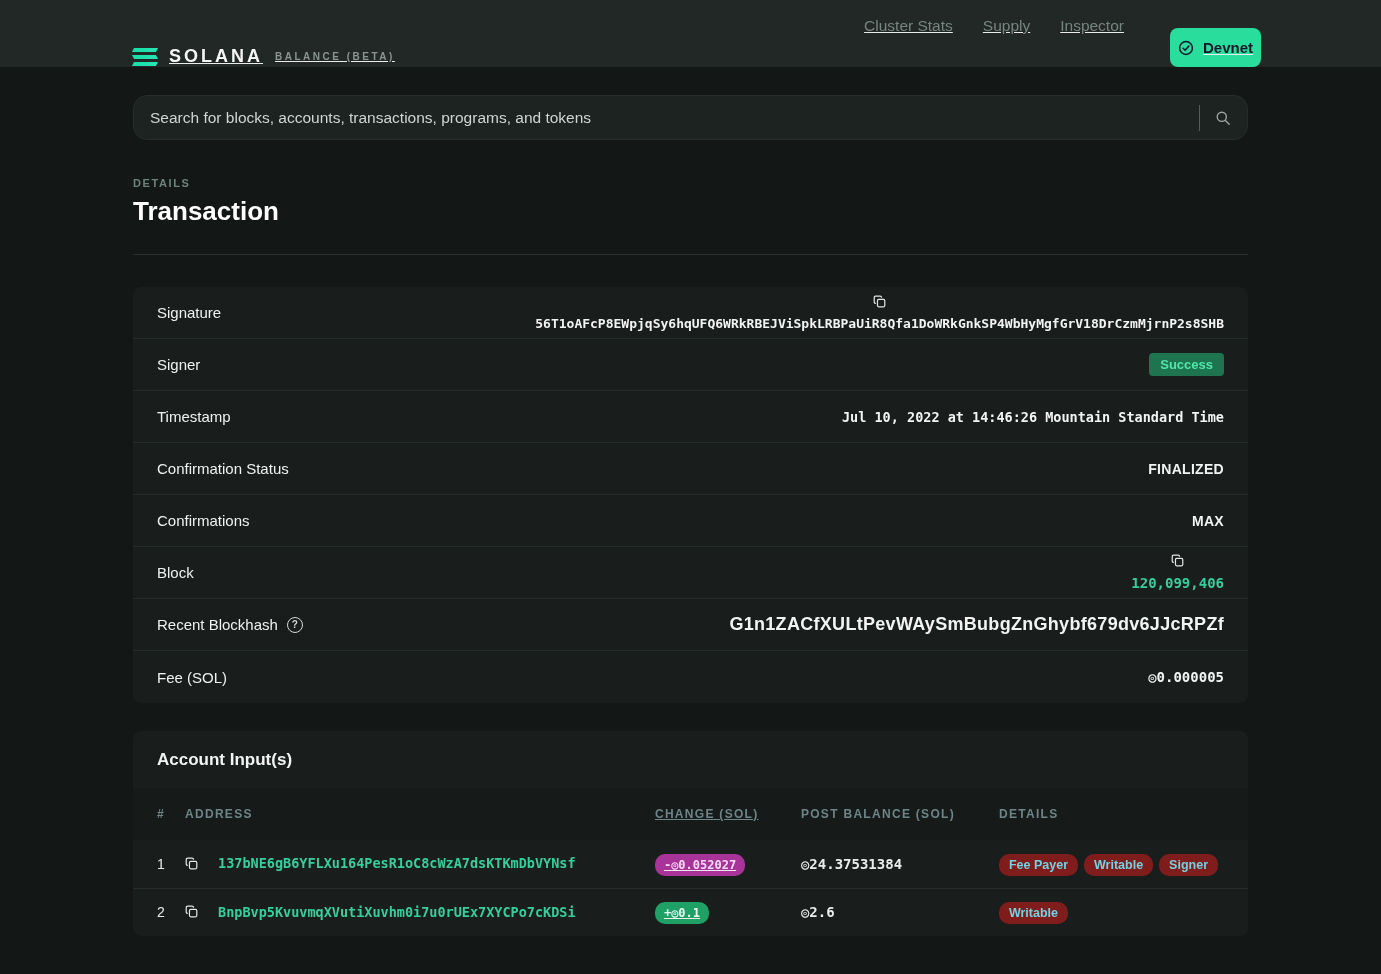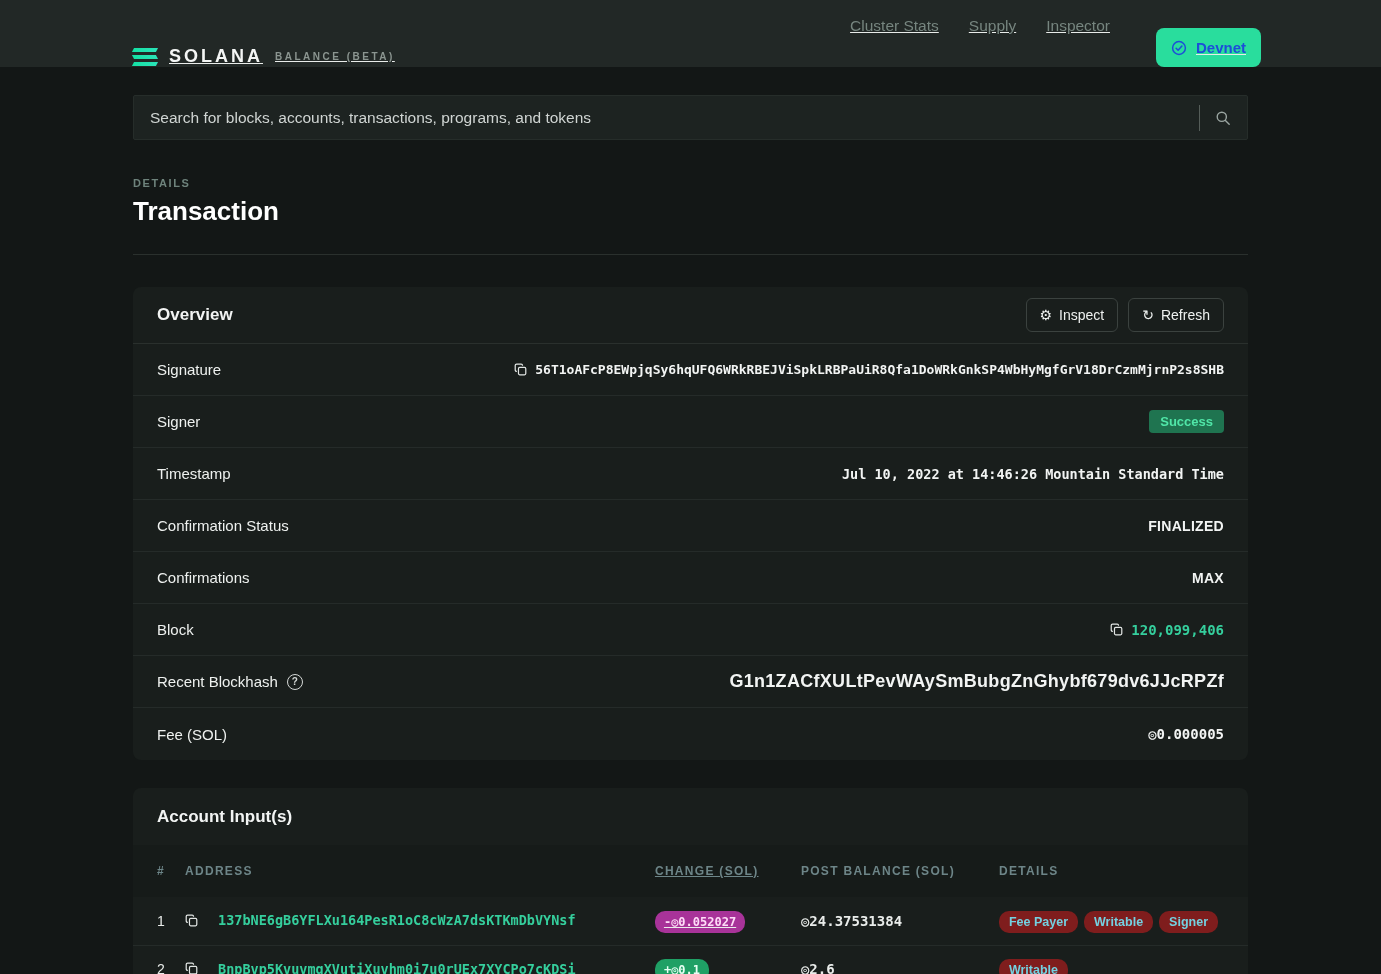--- a/index.html
+++ b/index.html
@@ -22,31 +22,31 @@
     width: 24px; height: 4px;
     background: linear-gradient(90deg, #14e1a4, #2be3b8);
   }
   .logo .bar.b1, .logo .bar.b3 { transform: skewX(-28deg); }
   .logo .bar.b2 { transform: skewX(28deg); }
   .brand-text { font-size: 18px; font-weight: 700; letter-spacing: 3px; color: #f4f6f5; }
   .brand-sub { font-size: 10px; letter-spacing: 2.5px; color: #8b9590; font-weight: 600; }
   .nav-right { display: flex; align-items: center; }
   .nav-link { color: #76857f; font-size: 15.5px; text-decoration: none; margin-left: 30px; cursor: pointer; }
   .devnet-btn {
-    margin-left: 46px; background: #29dd9d; color: #1d4ed8;
-    border: none; border-radius: 8px; height: 39px; padding: 0 15px;
+    margin-left: 46px; background: #29dd9d; color: #0f172a;
+    border: none; border-radius: 8px; height: 39px; padding: 0 8px;
     font-size: 15px; font-weight: 600; font-family: inherit;
     display: inline-flex; align-items: center; gap: 9px; cursor: pointer; margin-top: 44px;
   }
   
   .container { width: 1115px; margin: 0 auto; }
   
   .searchbar {
     margin-top: 28px; height: 45px; background: #1d2321;
-    border: 1px solid #262d2a; border-radius: 2px;
+    border: 1px solid #262d2a; border-radius: 14px;
     display: flex; align-items: center; padding: 0 16px;
   }
   .searchbar input {
     flex: 1; background: transparent; border: none; outline: none;
     color: #e6e9e8; font-size: 15.5px; font-family: inherit;
   }
   .searchbar input::placeholder { color: #d0d5d3; opacity: 1; }
   .search-sep { width: 1px; height: 26px; background: #555d59; margin: 0 15px 0 8px; }
   .search-icon { color: #9aa5a1; display: flex; cursor: pointer; }
   
@@ -69,21 +69,21 @@
   }
   .btn-icon { font-size: 14px; line-height: 1; }
   
   .row {
     min-height: 52px; padding: 0 24px;
     display: flex; align-items: center; justify-content: space-between;
     border-bottom: 1px solid #252b29;
   }
   .row:last-child { border-bottom: none; }
   .row-label { font-size: 15px; font-weight: 500; color: #eef1ef; display: flex; align-items: center; gap: 9px; }
-  .row-value { font-size: 14px; color: #f2f4f3; display: flex; align-items: center; gap: 8px; }
+  .row-value { font-size: 14px; color: #f2f4f3; display: flex; align-items: center; gap: 8px; flex-direction: column; }
   .mono { font-family: "DejaVu Sans Mono", monospace; font-weight: 600; font-size: 13px; }
   .semibold { font-weight: 600; letter-spacing: 0.3px; }
   .copy-icon { color: #e2e6e4; display: flex; cursor: pointer; }
   .green { color: #35cf9d; text-decoration: none; cursor: pointer; }
   .badge-success {
     background: #1f7450; color: #50e6a8; font-size: 13px; font-weight: 600;
     padding: 4px 11px; border-radius: 4px;
   }
   .q-icon {
     width: 16px; height: 16px; border: 1.4px solid #d4d8d6; border-radius: 50%;
@@ -156,33 +156,20 @@
         </svg>
     </span>
   </div>
 
   <div class="page-head">
     <div class="eyebrow">DETAILS</div>
     <h1 class="page-title">Transaction</h1>
   </div>
 
   <div class="card">
-    <div class="card-header">
-      <span class="card-title">Overview</span>
-      <div class="header-actions">
-        <button class="btn-outline">
-          <span class="btn-icon">⚙</span>
-          <span>Inspect</span>
-        </button>
-        <button class="btn-outline">
-          <span class="btn-icon">↻</span>
-          <span>Refresh</span>
-        </button>
-      </div>
-    </div>
 
     <div class="row">
       <span class="row-label">Signature</span>
       <span class="row-value">
         <span class="copy-icon">
           <svg width="13" height="13" viewBox="0 0 16 16" fill="none" stroke="currentColor" stroke-width="1.5">
               <rect x="5.5" y="5.5" width="9" height="9" rx="1.5"></rect>
               <path d="M10.5 3.5V3a1.7 1.7 0 0 0-1.7-1.7H3.2A1.7 1.7 0 0 0 1.5 3v5.6a1.7 1.7 0 0 0 1.7 1.7h.3"></path>
             </svg>
         </span>

